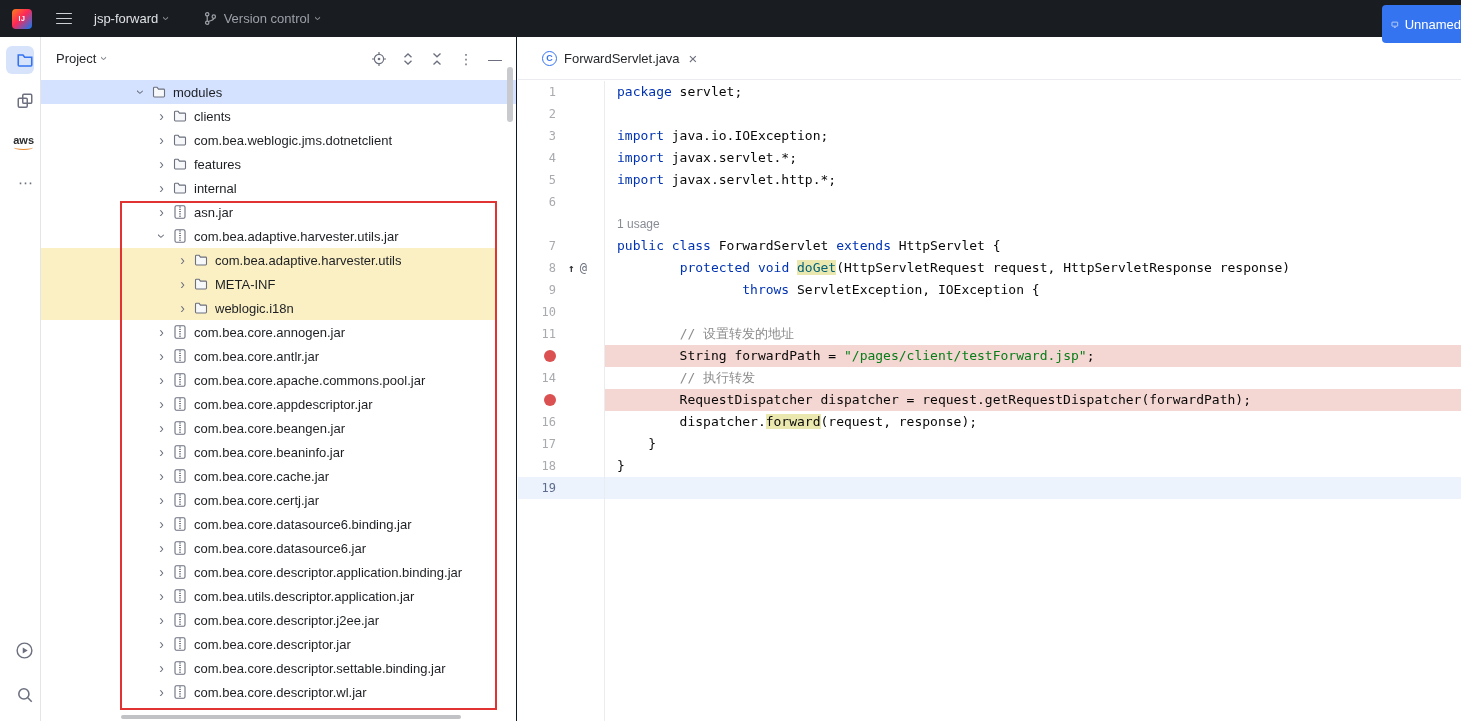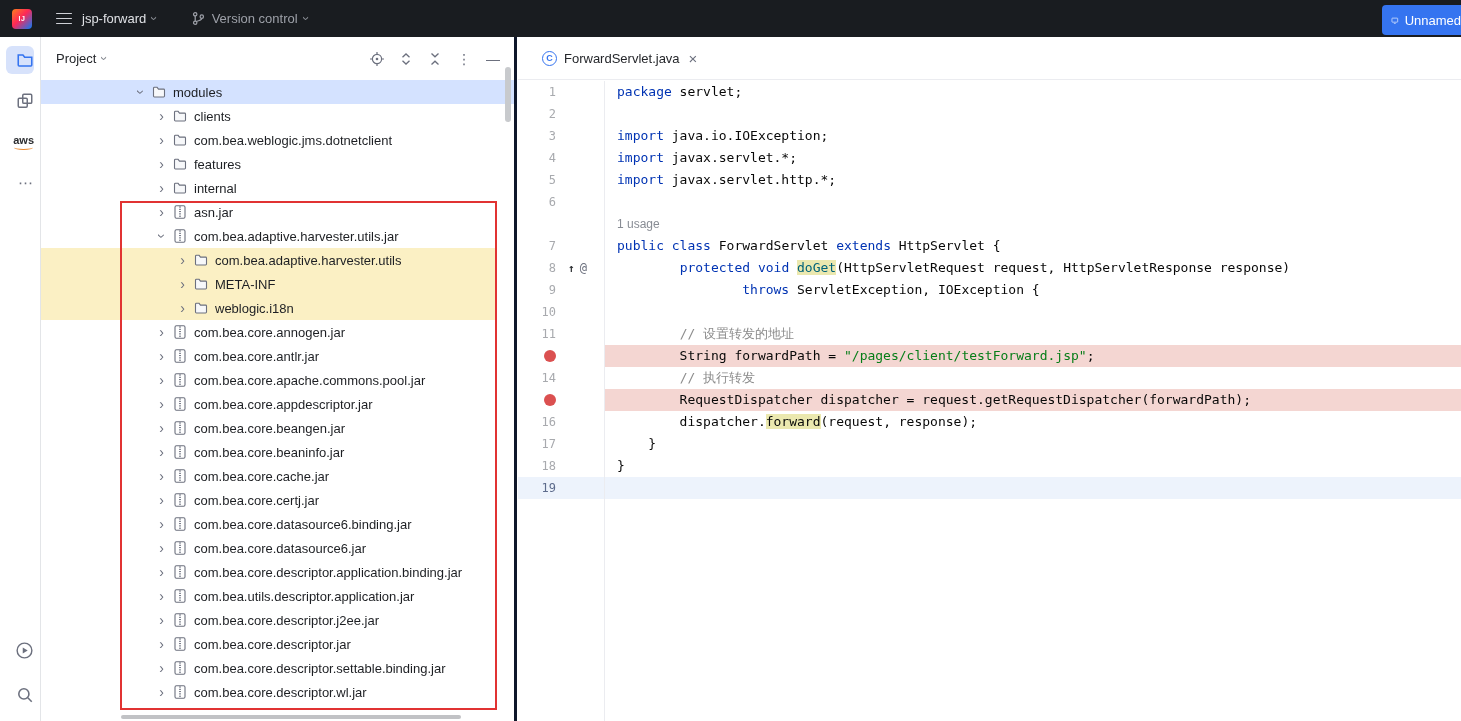--- a/index.html
+++ b/index.html
@@ -14,39 +14,39 @@
 
   
   .topbar{position:absolute;top:0;left:0;right:0;height:37px;background:var(--topbar-bg);
           display:flex;align-items:center;padding-left:12px;color:#dfe1e5;z-index:20}
   .logo{width:20px;height:20px;border-radius:4px;background:linear-gradient(135deg,#fc801d 0%,#fe2857 45%,#087cfa 100%);
         display:flex;align-items:center;justify-content:center;font:700 7px/1 "Liberation Sans",sans-serif;color:#fff;letter-spacing:.5px}
   .hamburger{margin-left:24px;width:16px;height:12px;position:relative;cursor:pointer}
   .hamburger span{position:absolute;left:0;right:0;height:1.6px;background:#ced0d6;border-radius:1px}
   .hamburger span:nth-child(1){top:0}.hamburger span:nth-child(2){top:5px}.hamburger span:nth-child(3){top:10px}
   .tb-widget{display:flex;align-items:center;gap:6px;font-size:13px;cursor:pointer}
-  .tb-project{margin-left:10px;color:#dfe1e5}
+  .tb-project{margin-left:22px;color:#dfe1e5}
   .tb-vcs{margin-left:34px;color:#9da0a8}
   .rchev{display:inline-block;transform:rotate(90deg);font-size:13px;color:#868a91;line-height:1}
-  .run-widget{position:absolute;right:0;top:5px;height:30px;width:79px;background:var(--accent);
+  .run-widget{position:absolute;right:0;top:5px;height:38px;width:79px;background:var(--accent);
               border-radius:4px 0 0 4px;display:flex;align-items:center;gap:6px;padding-left:9px;
               color:#fff;font-size:13px;white-space:nowrap;overflow:hidden;cursor:pointer}
 
   
   .rail{position:absolute;top:37px;left:0;width:41px;bottom:0;background:#fff;border-right:1px solid #e3e5e8;
         display:flex;flex-direction:column;align-items:center;padding-top:9px;gap:13px}
   .rail-btn{width:28px;height:28px;border-radius:6px;display:flex;align-items:center;justify-content:flex-end;cursor:pointer}
   .rail-btn.active{background:#d7e2fb}
   .aws{font:700 11px/1 "Liberation Sans",sans-serif;color:#2b2d30;position:relative;padding-bottom:4px}
   .aws::after{content:"";position:absolute;left:1px;right:1px;bottom:0;height:4px;border-bottom:1.6px solid #e8862c;border-radius:50%}
   .more-h{color:#6c707e;font-size:15px;letter-spacing:1px}
   .rail-bottom{margin-top:auto;display:flex;flex-direction:column;gap:17px;align-items:center;padding-bottom:12px}
 
   
-  .project{position:absolute;top:37px;left:41px;width:476px;bottom:0;background:#fff;border-right:3px solid #0f172a}
+  .project{position:absolute;top:37px;left:41px;width:476px;bottom:0;background:#fff;border-right:1px solid #0f172a}
   .phead{height:43px;display:flex;align-items:center;padding:0 12px 0 15px;font-size:13px;color:#25272b}
   .phead .title{display:flex;align-items:center;gap:6px;cursor:pointer}
   .ptools{margin-left:auto;display:flex;align-items:center;gap:11px;color:#6c707e}
   .ptools .pt{width:18px;height:18px;display:flex;align-items:center;justify-content:center;cursor:pointer;font-size:14px}
   .tree{position:absolute;top:43px;left:0;right:0;bottom:0;overflow:hidden}
   .trow{height:24px;display:flex;align-items:center;font-size:13px;color:#1d1f23;white-space:nowrap;cursor:pointer}
   .trow.sel{background:var(--selection)}
   .trow.hl{background-image:linear-gradient(var(--anno-yellow),var(--anno-yellow));background-size:455px 100%;background-repeat:no-repeat}
   .chev{width:15px;color:#6c707e;font-size:14px;display:inline-flex;justify-content:center;flex:0 0 15px;line-height:1}
   .chev.open{transform:rotate(90deg)}

